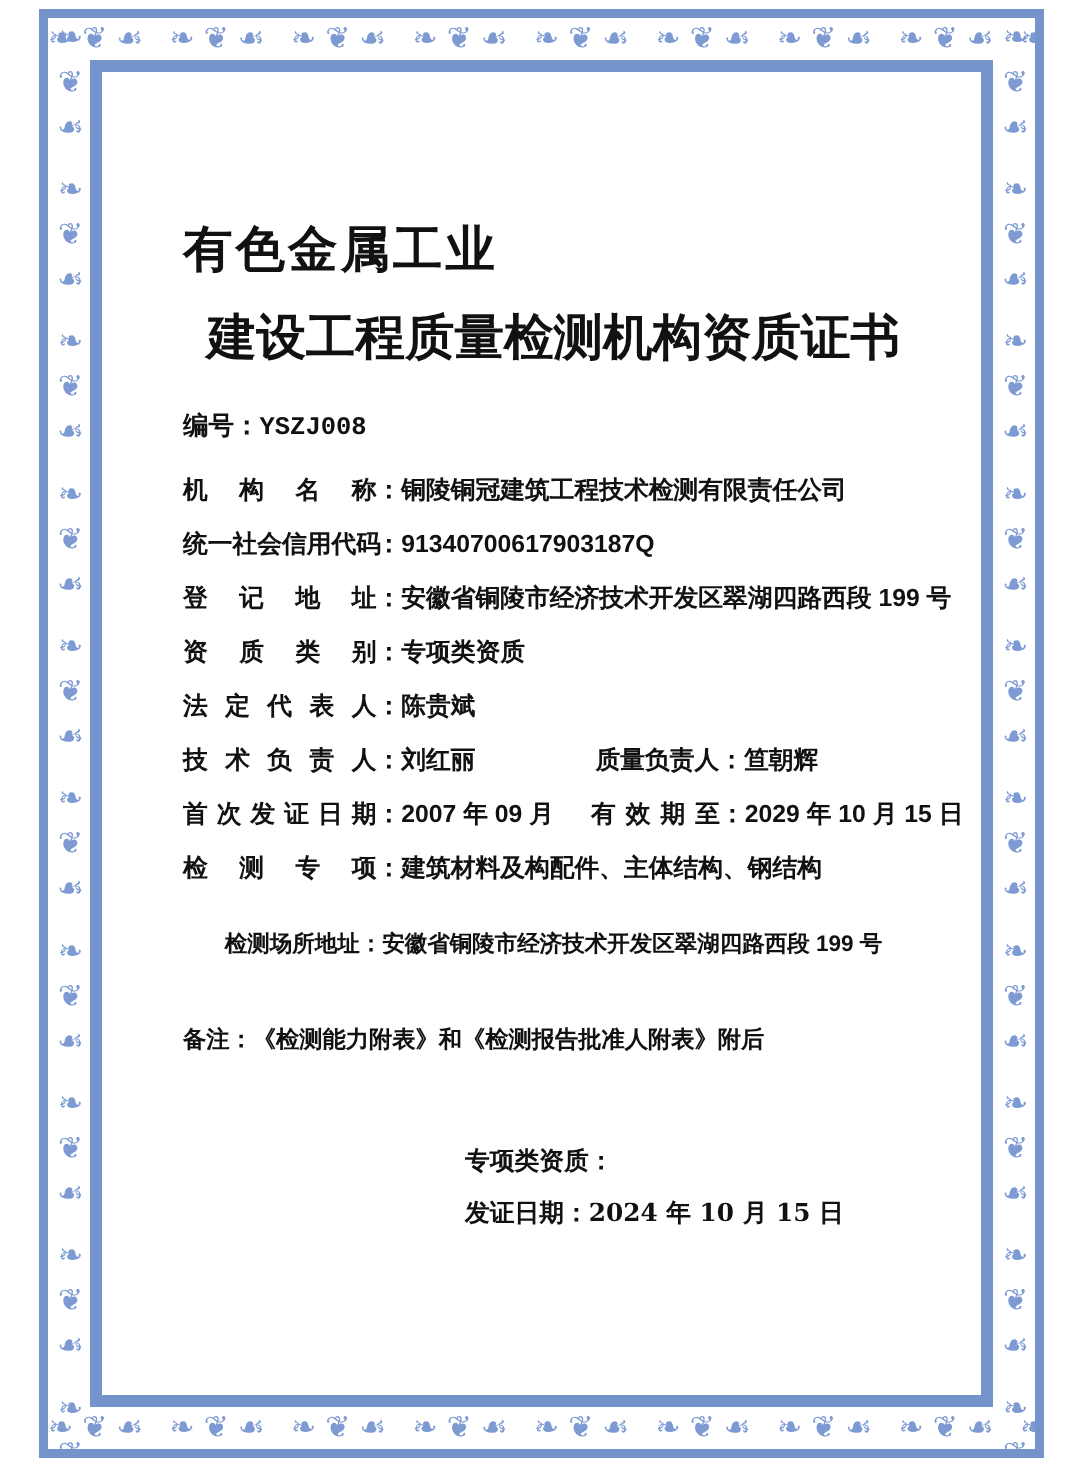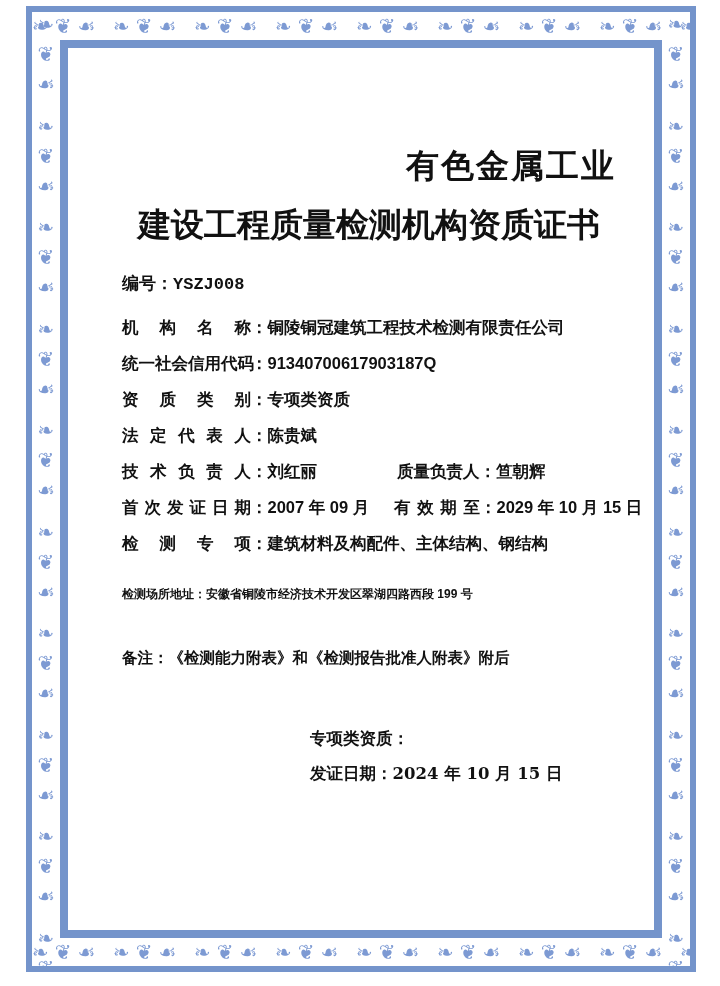--- a/index.html
+++ b/index.html
@@ -47,21 +47,21 @@
   }
 
   
   .content {
     position: absolute;
     inset: 0;
     padding: 0 38px 0 54px;
   }
   .title1 {
     margin-top: 96px;
-    text-align: right;
+    text-align: left;
     font-size: 33px;
     font-weight: bold;
     letter-spacing: 2px;
   }
   .title2 {
     margin-top: 14px;
     text-align: center;
     font-size: 33px;
     font-weight: bold;
     letter-spacing: 0px;
@@ -89,24 +89,25 @@
   }
   .w128 { width: 129px; }
   .w84  { width: 86px; }
   .colon { display: inline-block; }
   .fvalue { }
   .pair2 { position: absolute; top: 0; }
   .pair2-a { left: 275px; }
   .pair2-b { left: 272px; }
   .site-row {
     margin-top: 22px;
-    font-size: 12px;
-    font-weight: bold;
-    line-height: 22px;
-    white-space: nowrap;
+    font-size: 15px;
+    font-weight: bold;
+    line-height: 22px;
+    white-space: nowrap;
+    text-align: center;
   }
   .remark-row {
     margin-top: 42px;
     font-size: 15.5px;
     font-weight: bold;
     line-height: 22px;
     white-space: nowrap;
   }
   .issue-unit {
     margin-top: 58px;
@@ -157,20 +158,23 @@
         <div class="fields">
 
           <div class="field-row">
             <span class="flabel w128">机 构 名 称</span><span class="colon">：</span><span class="fvalue">铜陵铜冠建筑工程技术检测有限责任公司</span>
           </div>
 
           <div class="field-row">
             <span class="flabel w128">统一社会信用代码</span><span class="colon">：</span><span class="fvalue">91340700617903187Q</span>
           </div>
 
+          <div class="field-row">
+            <span class="flabel w128">登 记 地 址</span><span class="colon">：</span><span class="fvalue">安徽省铜陵市经济技术开发区翠湖四路西段 199 号</span>
+          </div>
 
           <div class="field-row">
             <span class="flabel w128">资 质 类 别</span><span class="colon">：</span><span class="fvalue">专项类资质</span>
           </div>
 
           <div class="field-row">
             <span class="flabel w128">法 定 代 表 人</span><span class="colon">：</span><span class="fvalue">陈贵斌</span>
           </div>
 
           <div class="field-row">

